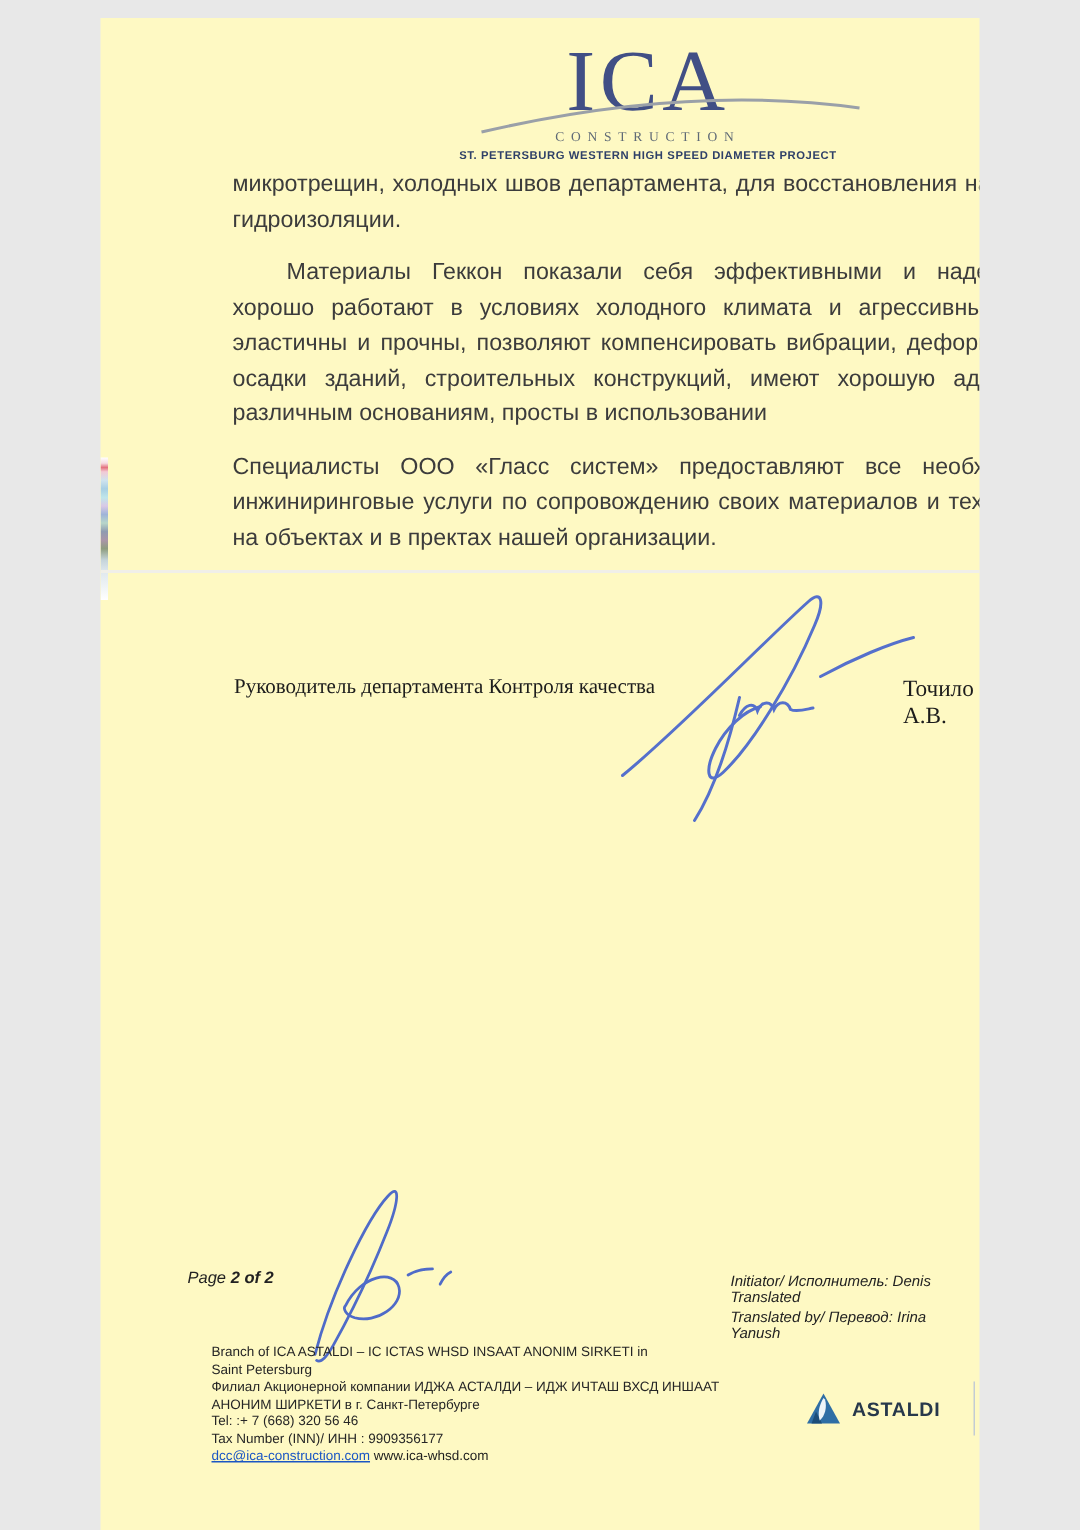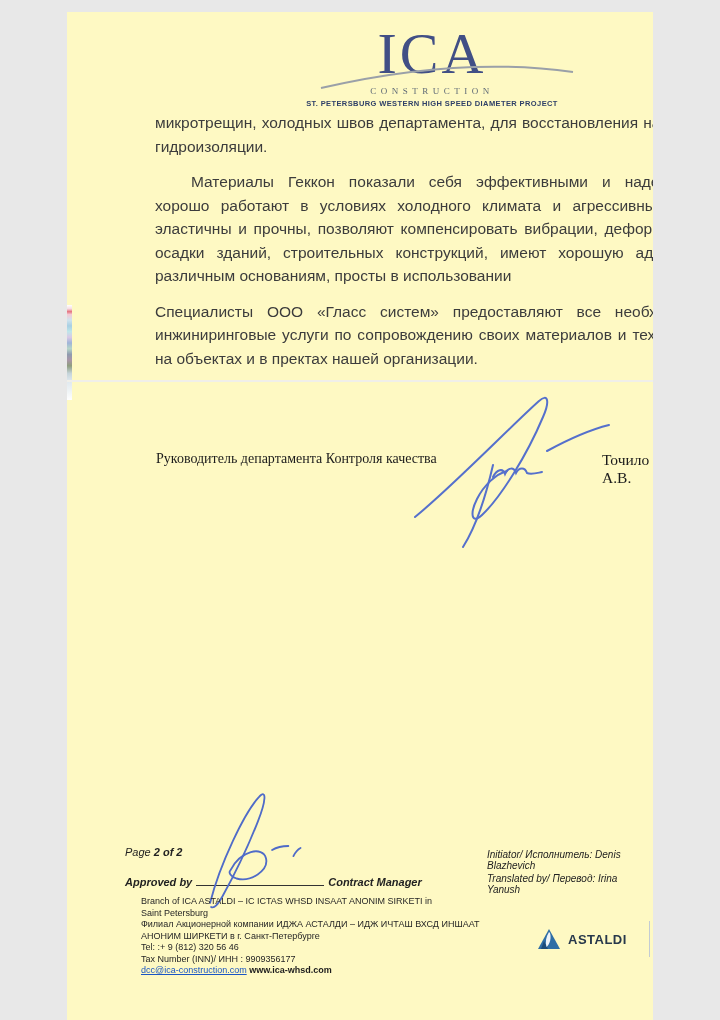--- a/index.html
+++ b/index.html
@@ -56,21 +56,21 @@
   .sig-line{display:inline-block;width:128px;border-bottom:1.2px solid #333;height:11px;margin:0 4px;}
   .sig-footer{position:absolute;left:103px;top:775px;width:135px;height:122px;}
   .initiator{position:absolute;left:420px;top:837px;font-size:10px;font-style:italic;color:#222;}
   .translated{position:absolute;left:420px;top:861px;font-size:10px;font-style:italic;color:#222;}
   .address{
     position:absolute;left:58px;top:884px;width:420px;
     font-size:9px;line-height:11.5px;color:#262626;
   }
   .address .line{display:block;padding-left:16px;}
   .email-link{color:#1a56c4;text-decoration:underline;}
-  .website{font-weight:bold;color:#1d1d1d;}
+  .website{font-weight:normal;color:#1d1d1d;}
   
   .footer-logos{position:absolute;left:470px;top:906px;height:42px;display:flex;align-items:center;}
   .astaldi{display:flex;align-items:center;}
   .astaldi-text{
     margin-left:7px;font-size:13px;font-weight:bold;color:#27384b;letter-spacing:0.5px;
   }
   .logo-divider{width:1px;height:36px;background:#c3ccd4;margin:0 18px 0 22px;}
   .ictas{position:relative;display:flex;align-items:baseline;}
   .ictas-ic{
     font-family:"Liberation Serif",serif;font-size:22px;font-weight:normal;color:#2a6fae;line-height:22px;text-align:right;
@@ -110,42 +110,39 @@
       <path d="M 96,82 C 100,74 106,73 108,79 C 111,72 117,72 119,78 C 122,72 128,72 130,78 C 134,80 140,78 145,77"></path>
       <path d="M 96,70 C 90,96 80,130 66,152"></path>
       <path d="M 212,30 C 196,34 172,44 150,56"></path>
     </g>
   </svg>
 
   <div class="page-label">
     <span>Page </span><b>2 of 2</b>
   </div>
 
-  <div class="approved-row">
-    <span>Approved by</span><span class="sig-line"></span><span>Contract  Manager</span>
-  </div>
 
   <svg class="sig-footer" viewBox="0 0 130 120">
     <g fill="none" stroke="#4f6bc8" stroke-width="1.8" stroke-linecap="round">
       <path d="M 38,114 C 48,75 72,25 86,10 C 94,1 93,14 85,34 C 74,62 60,90 50,108 C 46,115 42,120 39,118"></path>
       <path d="M 58,82 C 68,62 90,58 93,70 C 96,82 78,94 64,90 C 58,88 56,84 58,82"></path>
       <path d="M 99,62 C 104,59 110,58 115,58"></path>
       <path d="M 120,68 C 122,64 125,61 127,60"></path>
     </g>
   </svg>
 
-  <div class="initiator">Initiator/ Исполнитель: Denis Blazhevich</div>
+  <div class="initiator">Initiator/ Исполнитель: Denis Translated</div>
   <div class="translated">Translated by/ Перевод:  Irina Yanush</div>
 
   <div class="address">
     <span class="line">Branch of ICA ASTALDI – IC ICTAS WHSD INSAAT ANONIM SIRKETI in</span>
     <span class="line">Saint Petersburg</span>
     <span class="line">Филиал Акционерной компании ИДЖА АСТАЛДИ – ИДЖ ИЧТАШ ВХСД ИНШААТ</span>
     <span class="line">АНОНИМ ШИРКЕТИ в г. Санкт-Петербурге</span>
-    <span class="line">Tel: :+ 9 (812) 320 56 46</span>
+    <span class="line">Tel: :+ 7 (668) 320 56 46</span>
     <span class="line">Tax Number (INN)/ ИНН : 9909356177</span>
     <span class="line"><a class="email-link" href="#">dcc@ica-construction.com</a> <span class="website">www.ica-whsd.com</span></span>
   </div>
 
   <div class="footer-logos">
     <div class="astaldi">
       <svg width="24" height="22" viewBox="0 0 24 22">
         <polygon points="12,1 23,21 1,21" fill="#2f6ea5"></polygon>
         <path d="M 7,13 L 11,21 L 4,21 Z" fill="#1c4d79"></path>
         <path d="M 12,4 C 9,9 8,14 9.5,19 C 13,16 14.5,10 13,5 Z" fill="#ffffff" opacity="0.92"></path>

